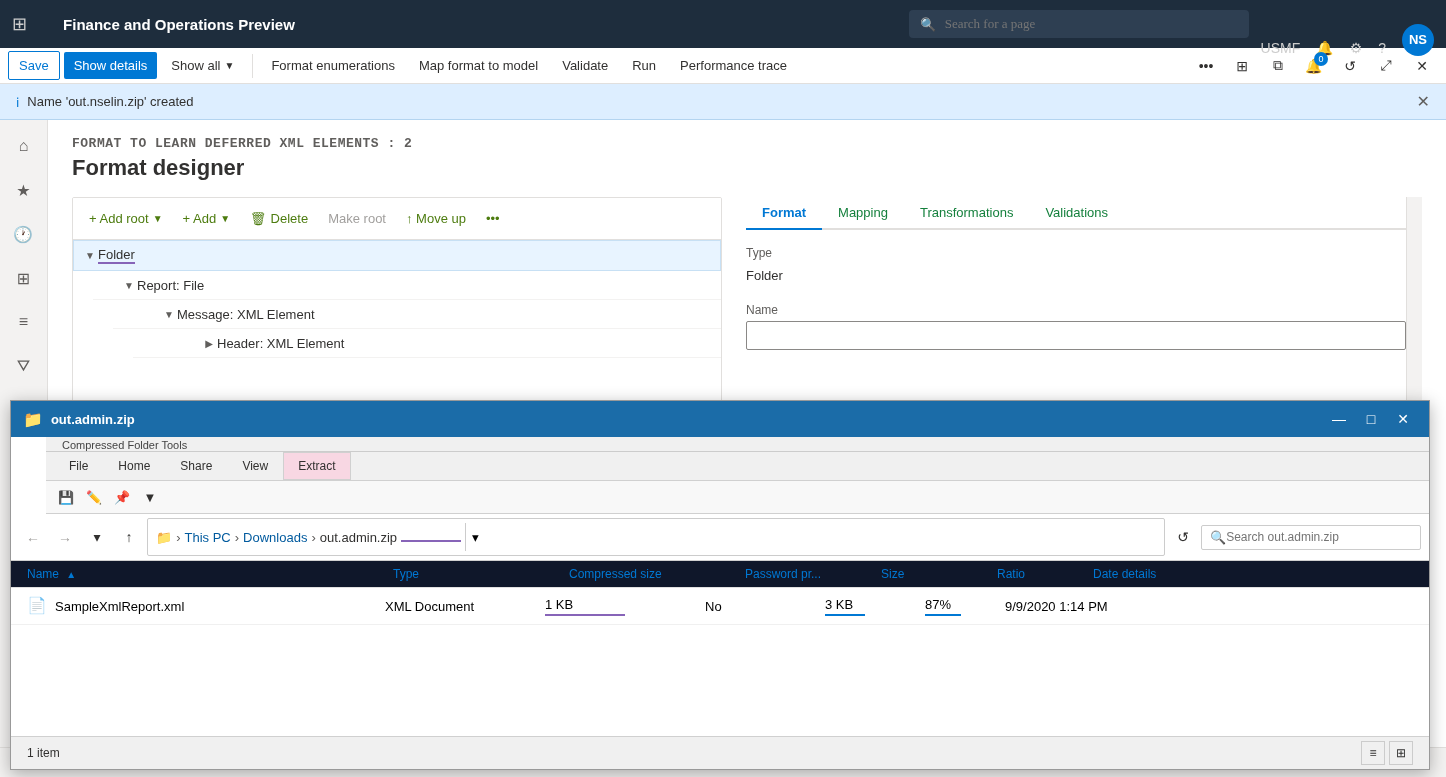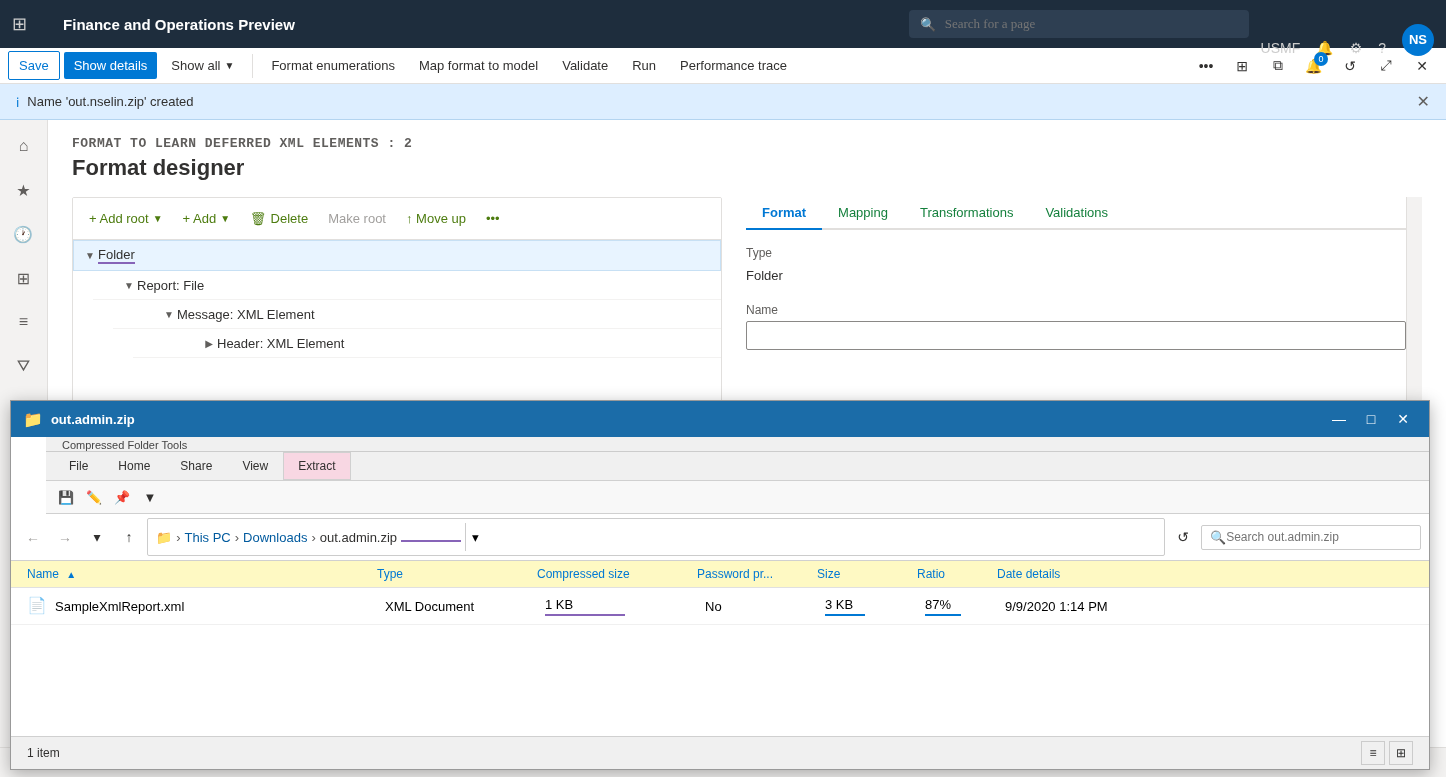--- a/index.html
+++ b/index.html
@@ -325,26 +325,27 @@
 
     
     .fe-list {
       flex: 1;
       overflow: auto;
     }
     .fe-list-header {
       display: flex;
       align-items: center;
       padding: 4px 16px;
-      background: #fef9c3;
+      background: #0f172a;
       border-bottom: 1px solid #e0e0e0;
       font-size: 12px;
       color: #0078d4;
       font-weight: 500;
       cursor: pointer;
+      gap: 16px;
     }
     .fe-list-header span { padding: 2px 0; }
     .fe-col-name { flex: 0 0 350px; }
     .fe-col-type { flex: 0 0 160px; }
     .fe-col-compsize { flex: 0 0 160px; }
     .fe-col-password { flex: 0 0 120px; }
     .fe-col-size { flex: 0 0 100px; }
     .fe-col-ratio { flex: 0 0 80px; }
     .fe-col-date { flex: 1; }
     .fe-sort-arrow { font-size: 10px; margin-left: 4px; }

